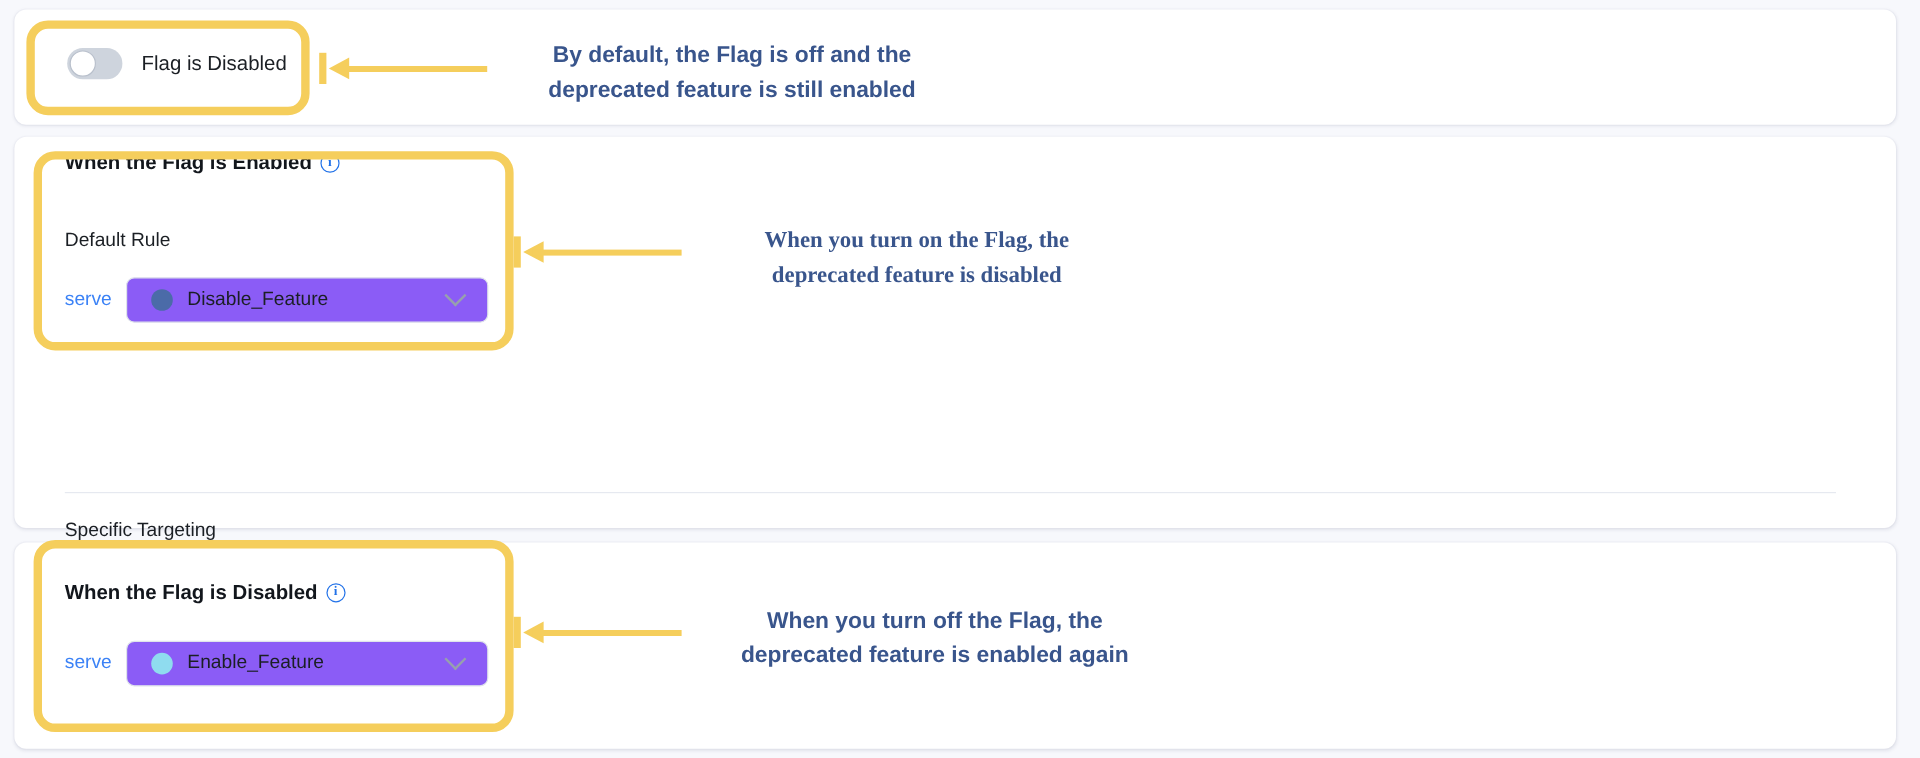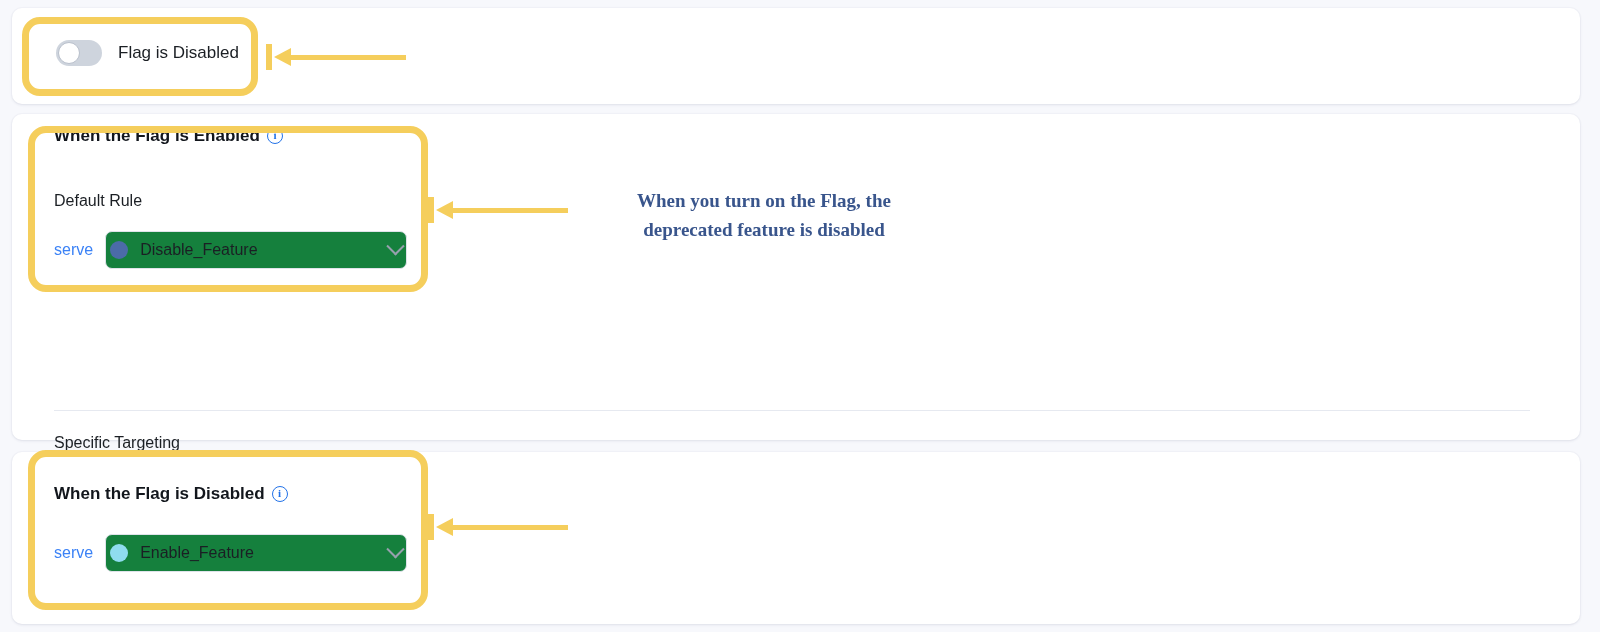--- a/index.html
+++ b/index.html
@@ -122,24 +122,24 @@
   }
   .serve-word {
     font-size: 16px;
     color: #3b82f6;
   }
   .select-box {
     width: 302px;
     height: 38px;
     border: 1px solid #dfe3ea;
     border-radius: 7px;
-    background: #15803d;
-    display: flex;
-    align-items: center;
-    padding: 0 4px;
+    background: #8b5cf6;
+    display: flex;
+    align-items: center;
+    padding: 0 20px;
     box-sizing: border-box;
     gap: 12px;
   }
   .swatch {
     width: 18px;
     height: 18px;
     border-radius: 50%;
     flex: none;
   }
   .select-value {
@@ -302,28 +302,32 @@
       </div>
     </div>
   </div>
   <div class="highlight" id="hl-disabled"></div>
 
   <div class="arrow" style="left:266px; top:44px; width:140px;">
     <div class="stub"></div>
       <div class="head"></div>
     <div class="tail" style="width:124px;"></div>
   </div>
+  <div class="annot annot-center" style="left:414px; top:32px; width:392px;">By default, the Flag is off and the
+deprecated feature is still enabled</div>
 
   <div class="arrow" style="left:428px; top:197px; width:140px;">
     <div class="stub"></div>
       <div class="head"></div>
     <div class="tail" style="width:124px;"></div>
   </div>
   <div class="annot annot-center" style="left:586px; top:186px; width:356px;font-family:Liberation Serif, serif;">When you turn on the Flag, the
 deprecated feature is disabled</div>
 
   <div class="arrow" style="left:428px; top:514px; width:140px;">
     <div class="stub"></div>
       <div class="head"></div>
     <div class="tail" style="width:124px;"></div>
   </div>
+  <div class="annot annot-center" style="left:572px; top:503px; width:414px;">When you turn off the Flag, the
+deprecated feature is enabled again</div>
 
 </div>
 
 </body></html>

